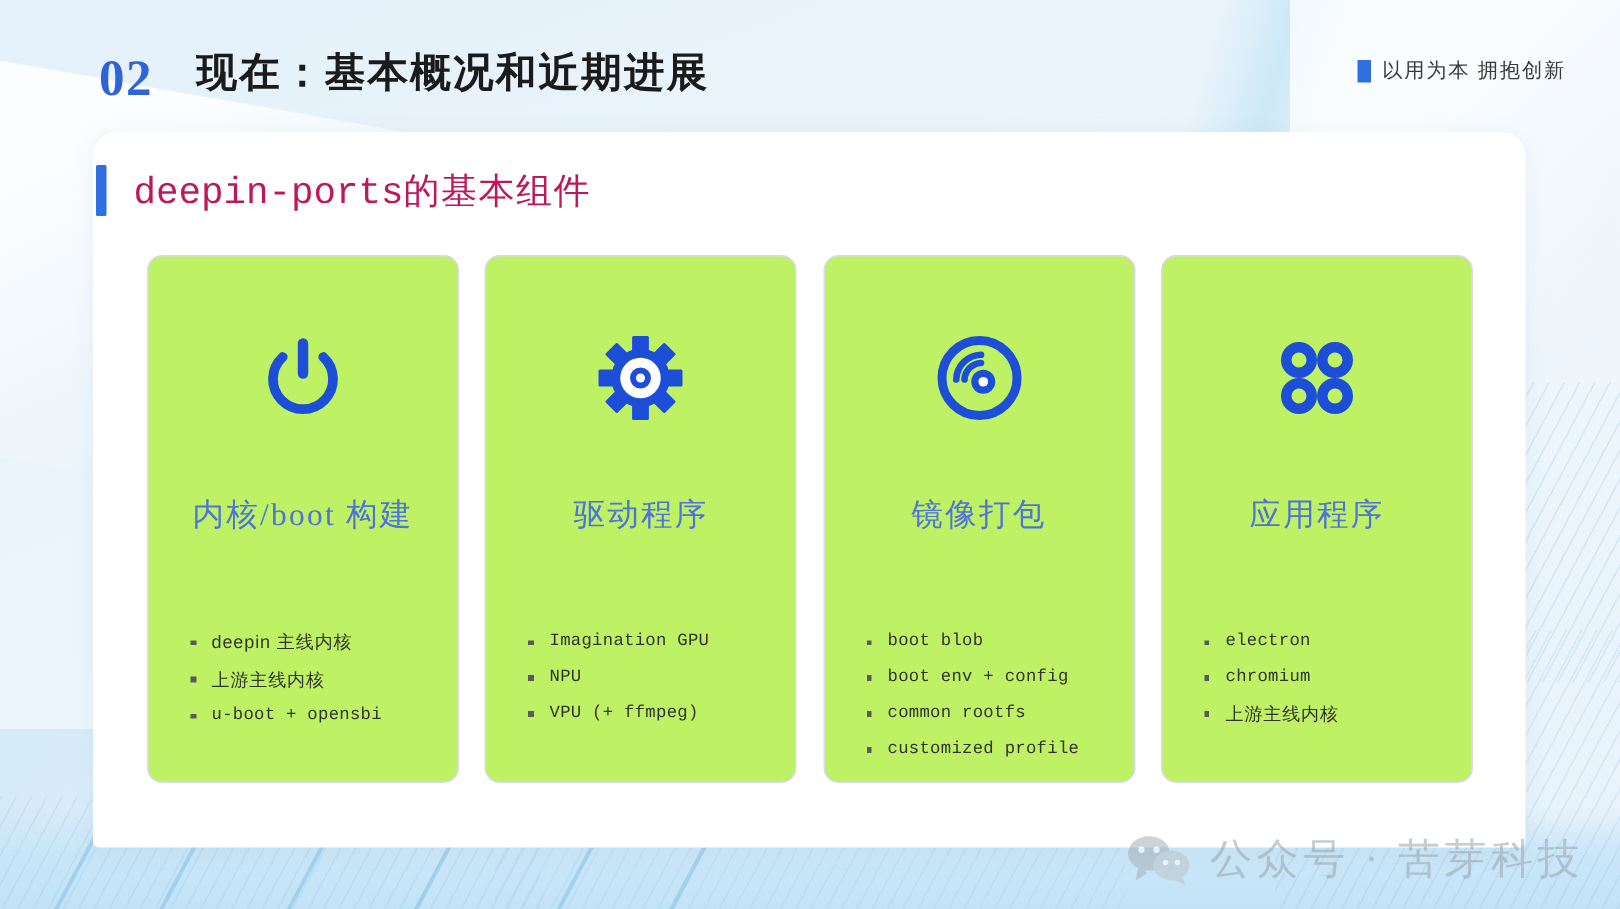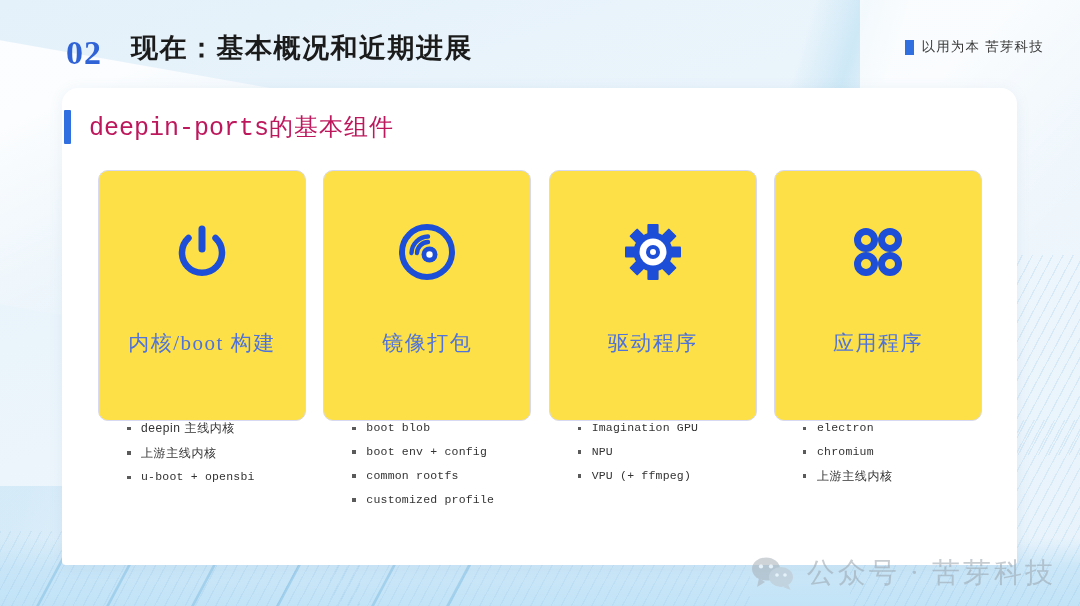--- a/index.html
+++ b/index.html
@@ -133,22 +133,22 @@
   }
 
   
   .cards {
     position:absolute;
     left:36px; top:82px;
     width:884px; height:352px;
     display:flex; justify-content:space-between;
   }
   .card {
-    width:208px; height:251px;
-    background:#fde047;
+    width:208px; height:352px;
+    background:#bef264;
     border:1px solid #d7d9f2;
     border-radius:10px;
     position:relative;
   }
   .card-icon {
     position:absolute; left:0; right:0; top:46px;
     height:70px;
     display:flex; align-items:center; justify-content:center;
   }
   .card-icon svg { display:block; }
@@ -222,21 +222,21 @@
   <div class="band-stripe" style="left:215px"></div>
   <div class="band-stripe" style="left:300px"></div>
   <div class="band-stripe" style="left:395px"></div>
   <div class="band-stripe" style="left:470px"></div>
 
   <div class="header">
     <div class="hdr-number">02</div>
     <div class="hdr-title">现在：基本概况和近期进展</div>
     <div class="hdr-tag">
       <span class="hdr-tag-sq"></span>
-      <span>以用为本  苦芽科技</span>
+      <span>以用为本  拥抱创新</span>
     </div>
   </div>
 
   <div class="panel">
 
     <div class="section-head">
       <span class="sec-bar"></span>
       <span class="sec-title"><span class="mono">deepin-ports</span><span class="cjk">的基本组件</span></span>
     </div>
 
@@ -247,39 +247,20 @@
           <svg width="62" height="62" viewBox="0 0 62 62">
             <path d="M31 8 L31 28" stroke="#1d4ed8" stroke-width="7" stroke-linecap="round" fill="none"></path>
             <path d="M17.5 17 A20 20 0 1 0 44.5 17" stroke="#1d4ed8" stroke-width="6.5" stroke-linecap="round" fill="none"></path>
           </svg>
         </div>
         <div class="card-title">内核/boot 构建</div>
         <ul class="card-list">
           <li class="cjk">deepin 主线内核</li>
           <li class="cjk">上游主线内核</li>
           <li class="mono">u-boot + opensbi</li>
-        </ul>
-      </div>
-
-      <div class="card">
-        <div class="card-icon">
-          <svg width="62" height="62" viewBox="0 0 62 62">
-            <circle cx="31" cy="31" r="25" stroke="#1d4ed8" stroke-width="6" fill="none"></circle>
-            <circle cx="33.5" cy="33.5" r="8" fill="#1d4ed8"></circle>
-            <circle cx="33.5" cy="33.5" r="3.2" fill="#ffffff"></circle>
-            <path d="M21 32 A11.5 11.5 0 0 1 32 21" stroke="#1d4ed8" stroke-width="4.4" stroke-linecap="round" fill="none"></path>
-            <path d="M15.5 32 A17 17 0 0 1 32 15.5" stroke="#1d4ed8" stroke-width="4.4" stroke-linecap="round" fill="none"></path>
-          </svg>
-        </div>
-        <div class="card-title">镜像打包</div>
-        <ul class="card-list">
-          <li class="mono">boot blob</li>
-          <li class="mono">boot env + config</li>
-          <li class="mono">common rootfs</li>
-          <li class="mono">customized profile</li>
         </ul>
       </div>
 
       <div class="card">
         <div class="card-icon">
           <svg width="62" height="62" viewBox="0 0 62 62">
             <g fill="#1d4ed8">
               <rect x="25.4" y="3" width="11.2" height="13" rx="1"></rect>
               <rect x="25.4" y="46" width="11.2" height="13" rx="1"></rect>
               <rect x="3" y="25.4" width="13" height="11.2" rx="1"></rect>
@@ -299,20 +280,39 @@
         <ul class="card-list">
           <li class="mono">Imagination GPU</li>
           <li class="mono">NPU</li>
           <li class="mono">VPU (+ ffmpeg)</li>
         </ul>
       </div>
 
       <div class="card">
         <div class="card-icon">
           <svg width="62" height="62" viewBox="0 0 62 62">
+            <circle cx="31" cy="31" r="25" stroke="#1d4ed8" stroke-width="6" fill="none"></circle>
+            <circle cx="33.5" cy="33.5" r="8" fill="#1d4ed8"></circle>
+            <circle cx="33.5" cy="33.5" r="3.2" fill="#ffffff"></circle>
+            <path d="M21 32 A11.5 11.5 0 0 1 32 21" stroke="#1d4ed8" stroke-width="4.4" stroke-linecap="round" fill="none"></path>
+            <path d="M15.5 32 A17 17 0 0 1 32 15.5" stroke="#1d4ed8" stroke-width="4.4" stroke-linecap="round" fill="none"></path>
+          </svg>
+        </div>
+        <div class="card-title">镜像打包</div>
+        <ul class="card-list">
+          <li class="mono">boot blob</li>
+          <li class="mono">boot env + config</li>
+          <li class="mono">common rootfs</li>
+          <li class="mono">customized profile</li>
+        </ul>
+      </div>
+
+      <div class="card">
+        <div class="card-icon">
+          <svg width="62" height="62" viewBox="0 0 62 62">
             <g stroke="#1d4ed8" stroke-width="7" fill="none">
               <circle cx="19" cy="19" r="8.5"></circle>
               <circle cx="43" cy="19" r="8.5"></circle>
               <circle cx="19" cy="43" r="8.5"></circle>
               <circle cx="43" cy="43" r="8.5"></circle>
             </g>
           </svg>
         </div>
         <div class="card-title">应用程序</div>
         <ul class="card-list">

